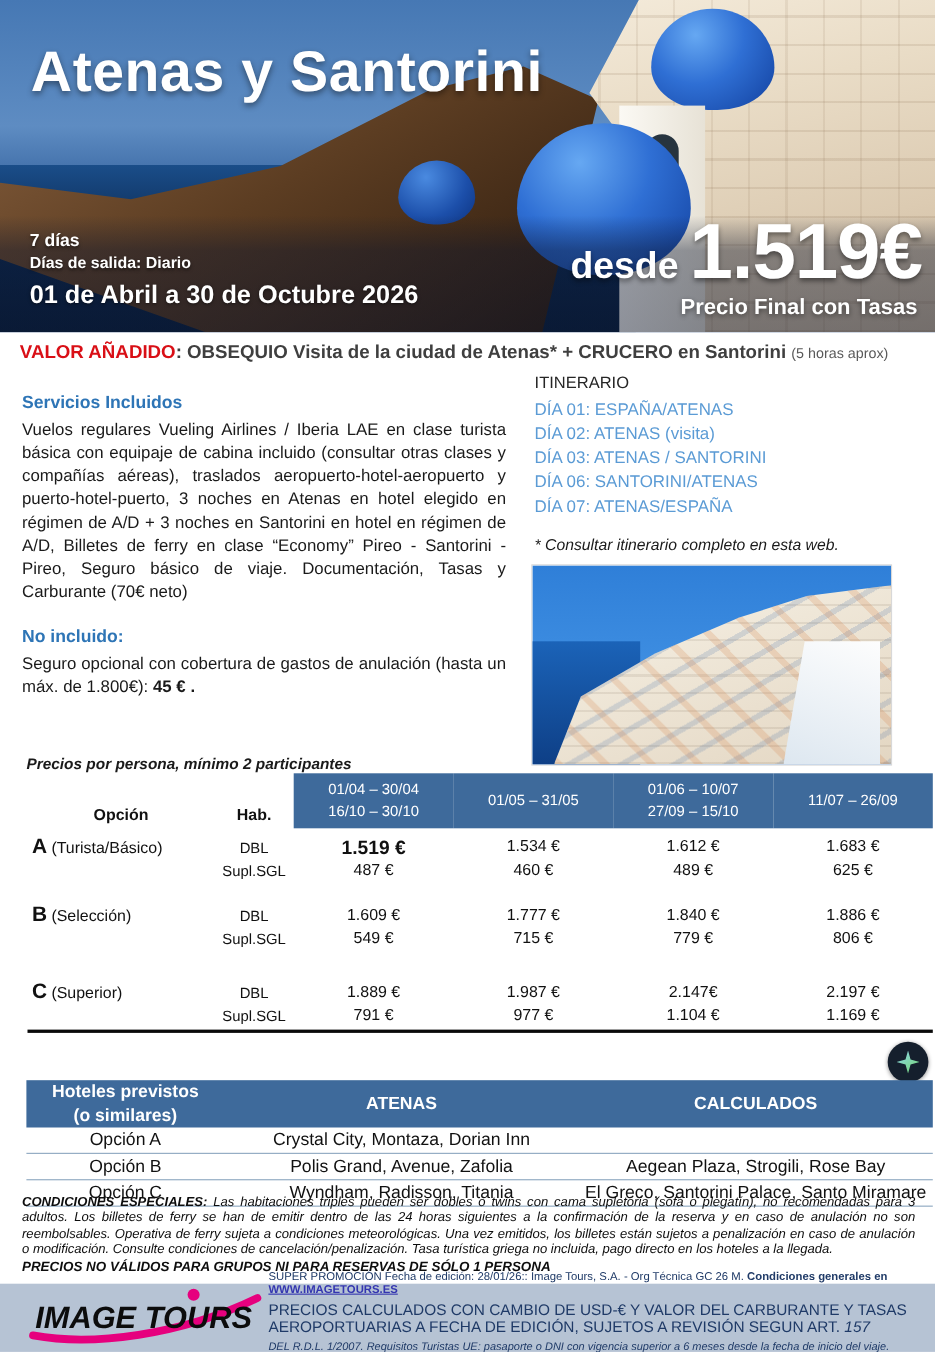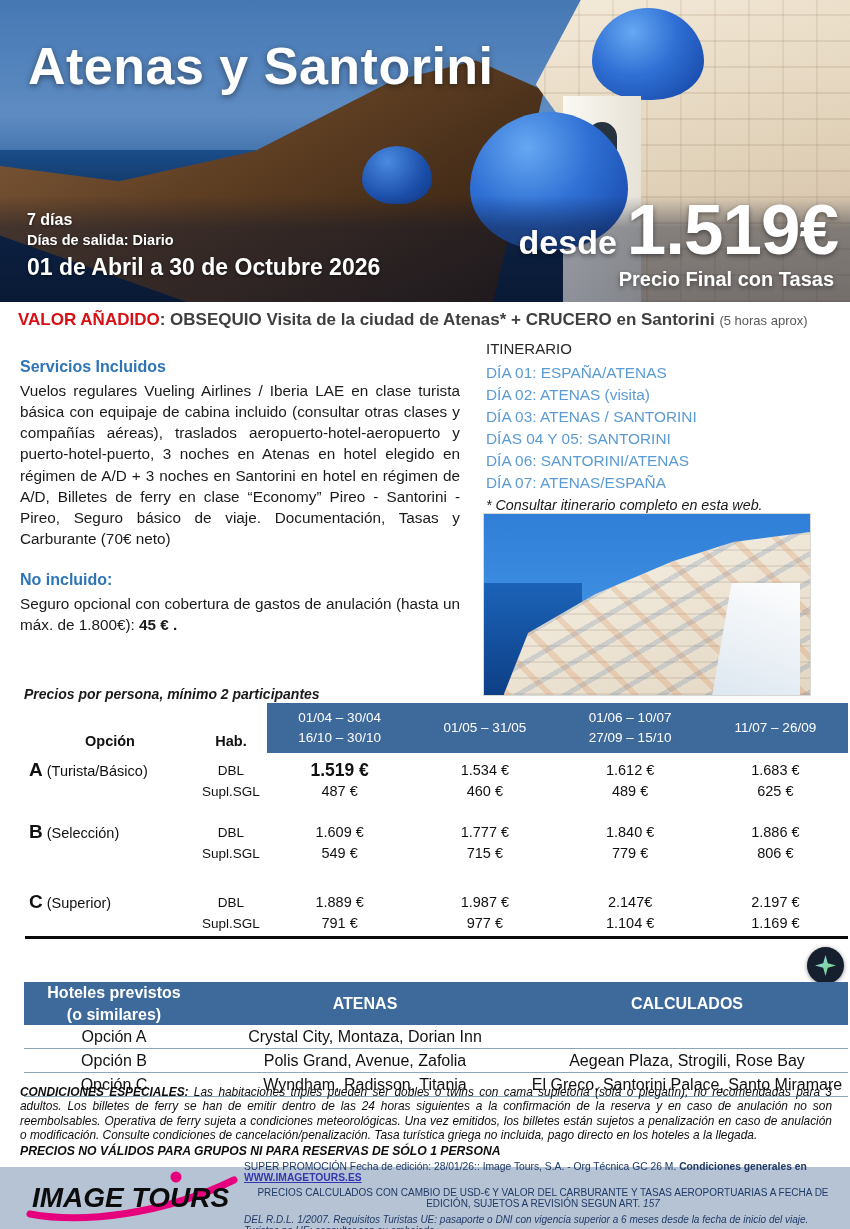--- a/index.html
+++ b/index.html
@@ -54,21 +54,21 @@
   
   .services { position:absolute; left:20px; top:356px; width:440px; font-size:15.3px;
           color:#1a1a1a; line-height:1.38; text-align:justify; }
   .svc-title { color:#2e75b6; font-weight:bold; font-size:16px; margin-bottom:2px; text-align:left; }
   .svc-gap { height:20px; }
 
   
   .itinerary { position:absolute; left:486px; top:338px; width:360px; font-size:15.4px; line-height:1.42; }
   .iti-title { color:#262626; font-size:15px; margin-bottom:3px; }
   .iti-day   { color:#5b9bd5; }
-  .iti-note  { font-style:italic; color:#1a1a1a; font-size:14.3px; margin-top:1px; }
+  .iti-note  { font-style:italic; color:#1a1a1a; font-size:14.3px; margin-top:14px; }
 
   
   .photo { position:absolute; left:483px; top:513px; width:328px; height:183px; overflow:hidden;
           border:1px solid #d8d8d8; }
   .ph-sky { position:absolute; inset:0; background:linear-gradient(180deg,#2f7fd8 0%,#3f8fe2 55%,#5aa0ea 100%); }
   .ph-sea { position:absolute; left:0; top:38%; width:30%; height:62%;
           background:linear-gradient(180deg,#1b63b8,#0e3f86); }
   .ph-hill { position:absolute; right:0; bottom:0; width:94%; height:90%;
           clip-path:polygon(100% 0,100% 100%,0 100%,8% 62%,30% 38%,55% 18%,75% 6%);
           background:linear-gradient(160deg,#f7f3ea 0%,#efe7d8 40%,#e3d6c2 100%); }
@@ -121,21 +121,21 @@
           font-style:italic; line-height:1.2; text-align:justify; color:#0d0d0d; }
   .cond-label { font-weight:bold; }
   .cond-bold { font-weight:bold; margin-top:2px; font-size:12.2px; text-align:left; }
 
   
   .footer { position:absolute; left:0; bottom:0; width:850px; height:62px; background:#b6c3d4;
           display:flex; align-items:center; }
   .flogo { width:228px; padding-left:8px; flex:none;margin-left:16px; }
   .flines { flex:1; display:flex; flex-direction:column; justify-content:center; gap:4.5px;
           color:#1f3a67; font-size:10.3px; padding-right:8px; }
-  .fl2 { font-size:10px;text-align:center; }
+  .fl2 { font-size:14px; }
   .fl3 { font-style:italic; font-size:10px; }
   .flink { color:#3436b0; text-decoration:underline; font-weight:bold; cursor:pointer; }
   .fbold { font-weight:bold; }
   .fnum { font-style:italic; }
 </style>
 </head>
 <body>
 
 <div class="page">
 
@@ -173,21 +173,20 @@
     <div class="svc-gap"></div>
     <div class="svc-title">No incluido:</div>
     <div><span>Seguro opcional con cobertura de gastos de anulación (hasta un máx. de 1.800€): </span><b>45 € .</b></div>
   </div>
 
   <div class="itinerary">
     <div class="iti-title">ITINERARIO</div>
     <div class="iti-day">DÍA 01: ESPAÑA/ATENAS</div>
     <div class="iti-day">DÍA 02: ATENAS (visita)</div>
     <div class="iti-day">DÍA 03: ATENAS / SANTORINI</div>
-    <div class="iti-day">DÍAS 04 Y 05: SANTORINI</div>
     <div class="iti-day">DÍA 06: SANTORINI/ATENAS</div>
     <div class="iti-day">DÍA 07: ATENAS/ESPAÑA</div>
     <div class="iti-note">* Consultar itinerario completo en esta web.</div>
   </div>
 
   <div class="photo">
     <div class="ph-sky"></div>
     <div class="ph-sea"></div>
     <div class="ph-hill"></div>
     <div class="ph-stairs"></div>

